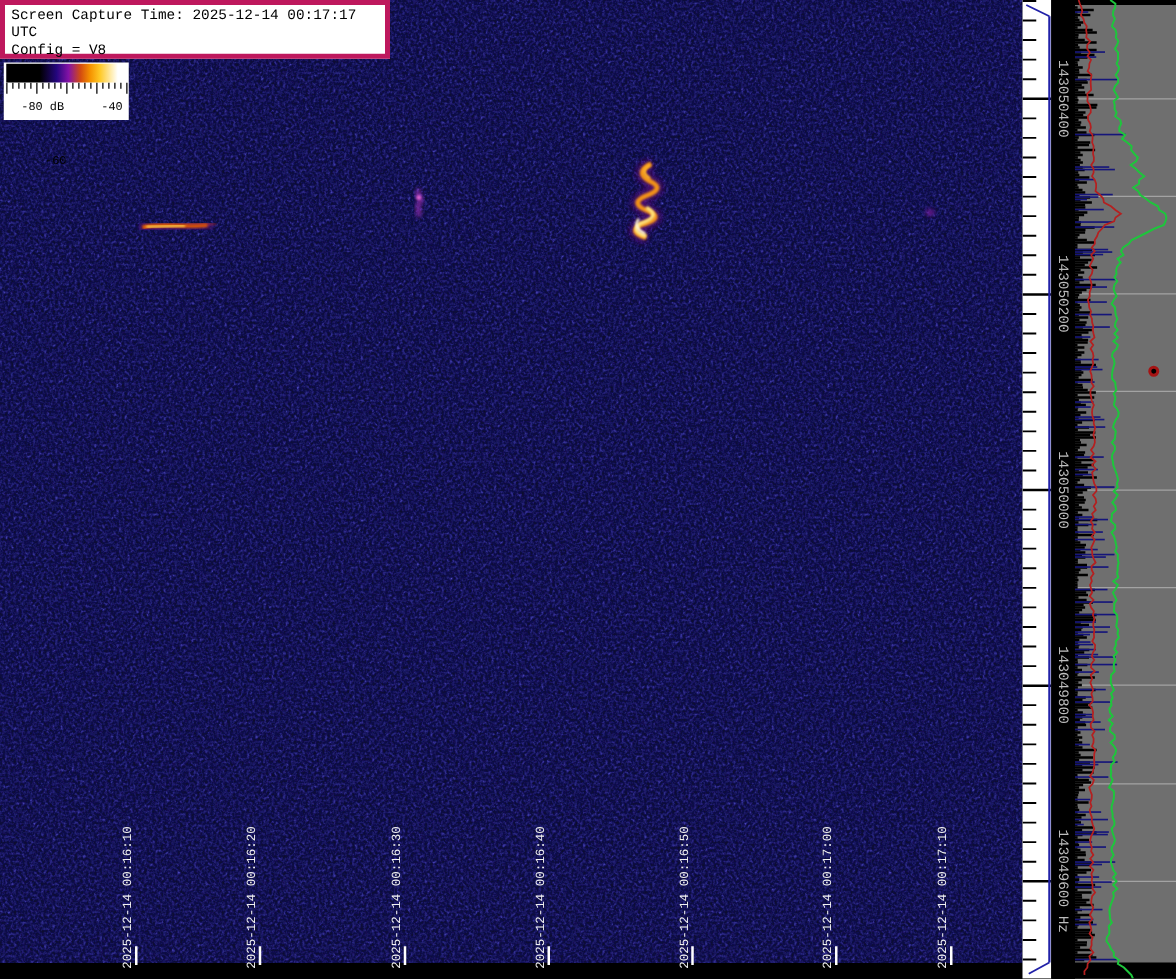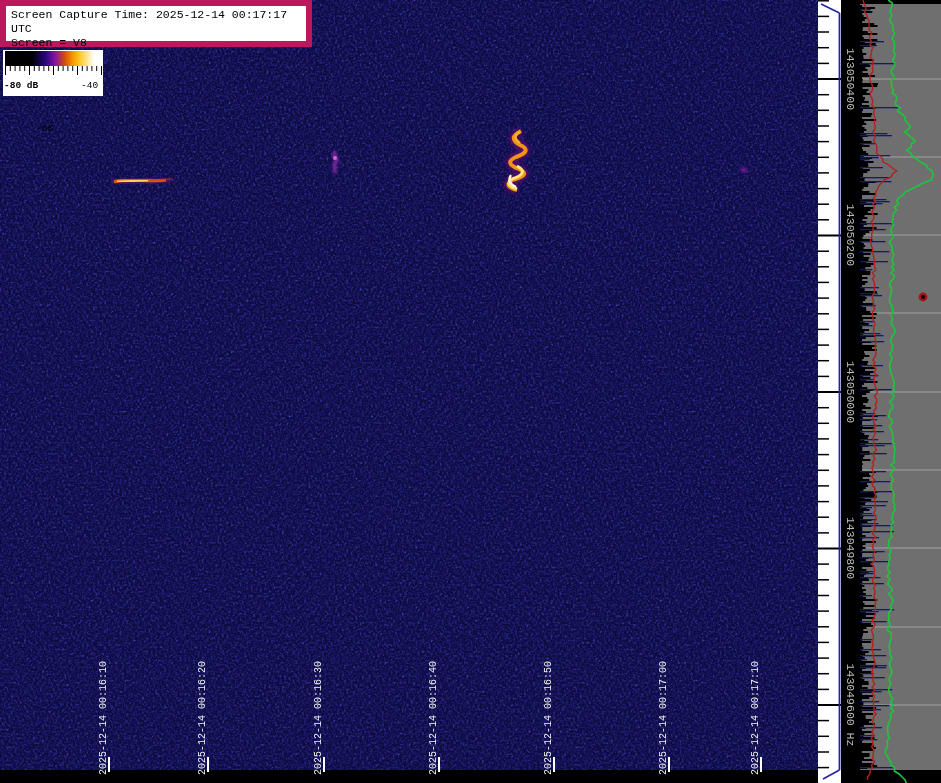--- a/index.html
+++ b/index.html
@@ -4,21 +4,21 @@
 <style>
   html,body{margin:0;padding:0;background:#000;}
   #screen{position:relative;width:941px;height:783px;background:#000;overflow:hidden;
           font-family:"Liberation Mono","DejaVu Sans Mono",monospace;}
   #specgram{position:absolute;left:0;top:0;width:818px;height:783px;background:#03030d;overflow:hidden;}
   #noise-svg,#signals-svg{position:absolute;left:0;top:0;}
   .time-label{position:absolute;transform-origin:0 0;transform:rotate(-90deg);
               font-size:10px;line-height:11px;color:#f2f2f2;white-space:nowrap;}
   .time-tick{position:absolute;width:2px;height:15px;background:#fff;}
   #infobox{position:absolute;left:0;top:0;width:312px;height:47px;background:#fff;
-           border:6px solid #be185d;box-sizing:border-box;color:#000;
+           border:4px solid #be185d;box-sizing:border-box;color:#000;
            font-size:11.5px;line-height:14.2px;padding:2px 0 0 5px;}
   #legend{position:absolute;left:3px;top:50px;width:100px;height:46px;background:#fff;}
   #legend .grad{position:absolute;left:2px;top:1px;width:96px;height:15px;}
   #legend svg{position:absolute;left:0;top:16px;}
   .legend-labels{position:absolute;left:0;top:29px;width:100px;height:16px;
                  font-size:9.5px;color:#000;}
   .legend-labels span{position:absolute;top:1px;white-space:nowrap;}
   #ruler{position:absolute;left:818px;top:0;width:23px;height:783px;background:#fff;}
   #freq-layer{position:absolute;left:841px;top:0;width:19px;height:783px;background:#000;}
   .freq-label{position:absolute;left:9px;transform:translate(-50%,-50%) rotate(90deg);
@@ -130,21 +130,21 @@
         <div class="time-tick" style="left: 553px; top: 757px;"></div>
         <div class="time-label" style="left: 658px; top: 775px;">2025-12-14 00:17:00</div>
         <div class="time-tick" style="left: 668px; top: 757px;"></div>
         <div class="time-label" style="left: 750px; top: 775px;">2025-12-14 00:17:10</div>
         <div class="time-tick" style="left: 760px; top: 757px;"></div>
       </div>
   </div>
 
   <div id="infobox">
     <div>Screen Capture Time: 2025-12-14 00:17:17 UTC</div>
-    <div>Screen = V8</div>
+    <div>Config = V8</div>
   </div>
 
   <div id="legend">
     <div class="grad" style="background: linear-gradient(to right, rgb(0, 0, 0) 0%, rgb(0, 0, 0) 28%, rgb(36, 6, 126) 42%, rgb(132, 18, 166) 52%, rgb(212, 76, 16) 62%, rgb(245, 147, 0) 70%, rgb(255, 201, 38) 78%, rgb(255, 238, 182) 88%, rgb(255, 255, 255) 93%, rgb(255, 255, 255) 100%);"></div>
     <svg id="legend-ticks" width="100" height="13">
         <line x1="2.5" y1="0" x2="2.5" y2="9" stroke="#000" stroke-width="1"></line>
         <line x1="7.3" y1="0" x2="7.3" y2="5" stroke="#000" stroke-width="1"></line>
         <line x1="12.1" y1="0" x2="12.1" y2="5" stroke="#000" stroke-width="1"></line>
         <line x1="16.9" y1="0" x2="16.9" y2="5" stroke="#000" stroke-width="1"></line>
         <line x1="21.7" y1="0" x2="21.7" y2="5" stroke="#000" stroke-width="1"></line>
@@ -159,21 +159,21 @@
         <line x1="64.9" y1="0" x2="64.9" y2="5" stroke="#000" stroke-width="1"></line>
         <line x1="69.7" y1="0" x2="69.7" y2="5" stroke="#000" stroke-width="1"></line>
         <line x1="74.5" y1="0" x2="74.5" y2="9" stroke="#000" stroke-width="1"></line>
         <line x1="79.3" y1="0" x2="79.3" y2="5" stroke="#000" stroke-width="1"></line>
         <line x1="84.1" y1="0" x2="84.1" y2="5" stroke="#000" stroke-width="1"></line>
         <line x1="88.89999999999999" y1="0" x2="88.89999999999999" y2="5" stroke="#000" stroke-width="1"></line>
         <line x1="93.7" y1="0" x2="93.7" y2="5" stroke="#000" stroke-width="1"></line>
         <line x1="98.5" y1="0" x2="98.5" y2="9" stroke="#000" stroke-width="1"></line>
       </svg>
     <div class="legend-labels">
-      <span style="left: 1px; font-weight: bold;">-80 dB</span>
+      <span style="left: 14px;">-80 dB</span>
       <span style="left: 33px; margin-top: 43px;">-60</span>
       <span style="left: 78px;">-40</span>
     </div>
   </div>
 
   <div id="ruler">
     <svg id="ruler-svg" width="23" height="783">
         <line x1="0" y1="0.8" x2="11" y2="0.8" stroke="#000" stroke-width="1.5"></line>
         <line x1="0" y1="16.4" x2="11" y2="16.4" stroke="#000" stroke-width="1.5"></line>
         <line x1="0" y1="32.0" x2="11" y2="32.0" stroke="#000" stroke-width="1.5"></line>

